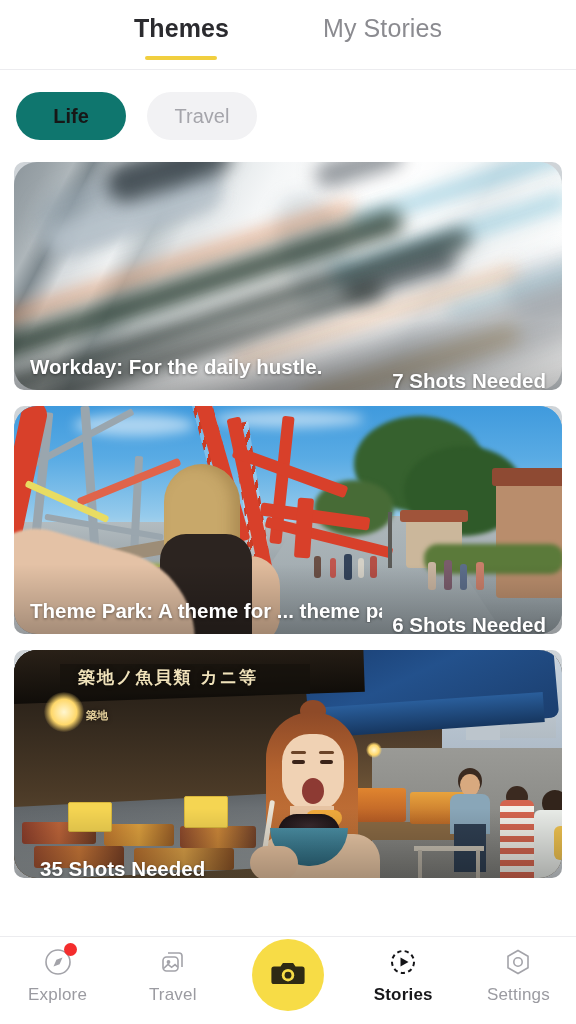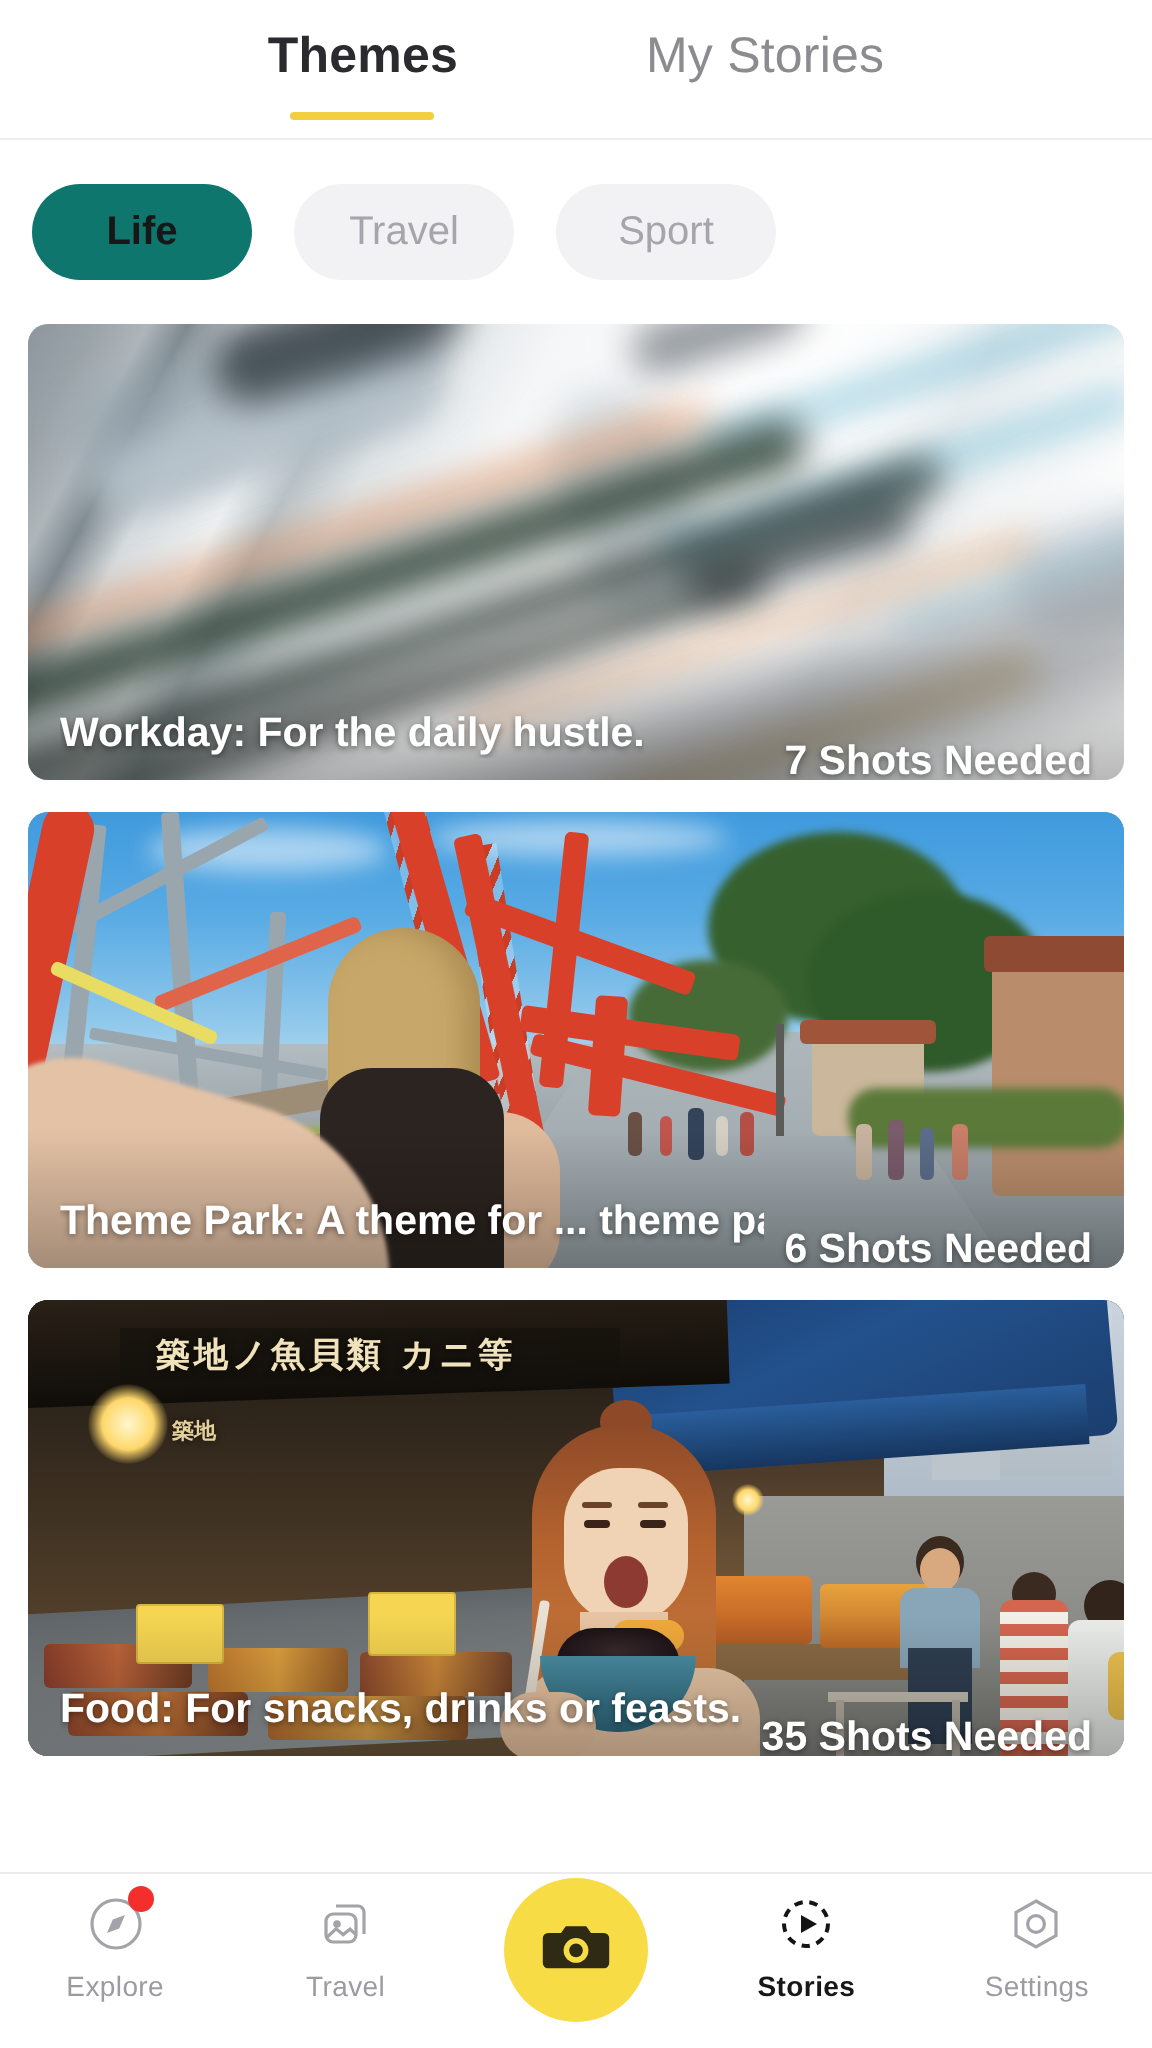--- a/index.html
+++ b/index.html
@@ -95,21 +95,21 @@
   .card {
     position: relative;
     width: 548px;
     height: 228px;
     flex: 0 0 228px;
     border-radius: 10px;
     overflow: hidden;
     cursor: pointer;
     background: #cfd4d8;
   }
-  .card .scene { position: absolute; inset: 0; overflow: hidden; }
+  .card .scene { position: absolute; inset: 0; overflow: hidden; border-radius: 23px; }
 
   .card .caption {
     position: absolute;
     left: 0; right: 0; bottom: 0;
     height: 46px;
     display: flex;
     align-items: center;
     justify-content: space-between;
     padding: 0 16px;
     color: #ffffff;
@@ -432,21 +432,21 @@
     flex: 1 1 0;
     display: flex;
     flex-direction: column;
     align-items: center;
     gap: 6px;
     cursor: pointer;
     position: relative;
   }
   .nav-icon { position: relative; width: 34px; height: 34px; display:flex; align-items:center; justify-content:center; }
   .nav-label {
-    font-size: 14px;
+    font-size: 17px;
     color: #9b9ba1;
     letter-spacing: 0.2px;
   }
   .nav-item.active .nav-label { color: #17171a; font-weight: 700; }
   .badge {
     position: absolute;
     right: -2px; top: -2px;
     width: 13px; height: 13px;
     border-radius: 50%;
     background: #f42d2d;
@@ -479,23 +479,20 @@
 
     </div>
   </div>
 
   <div class="pillbar">
     <div class="pill active">
       <span>Life</span>
     </div>
     <div class="pill">
       <span>Travel</span>
-    </div>
-    <div class="pill">
-      <span>Sport</span>
     </div>
   </div>
 
   <div class="cards">
 
     <div class="card">
       <div class="scene c1">
         <div class="streak s-bld1"></div>
         <div class="streak s-bld2"></div>
         <div class="streak s-bld3"></div>
@@ -631,21 +628,20 @@
         <div class="girl g-neck"></div>
         <div class="girl g-shoulder"></div>
         <div class="stick"></div>
         <div class="roe"></div>
         <div class="urchin"></div>
         <div class="bowl"></div>
         <div class="hand"></div>
       </div>
       <div class="shade"></div>
       <div class="caption">
-        <span class="title">Food: For snacks, drinks or feasts.</span>
         <span class="shots">35 Shots Needed</span>
       </div>
     </div>
 
   </div>
 
   <div class="bottomnav">
 
     <div class="nav-item">
       <div class="nav-icon">

